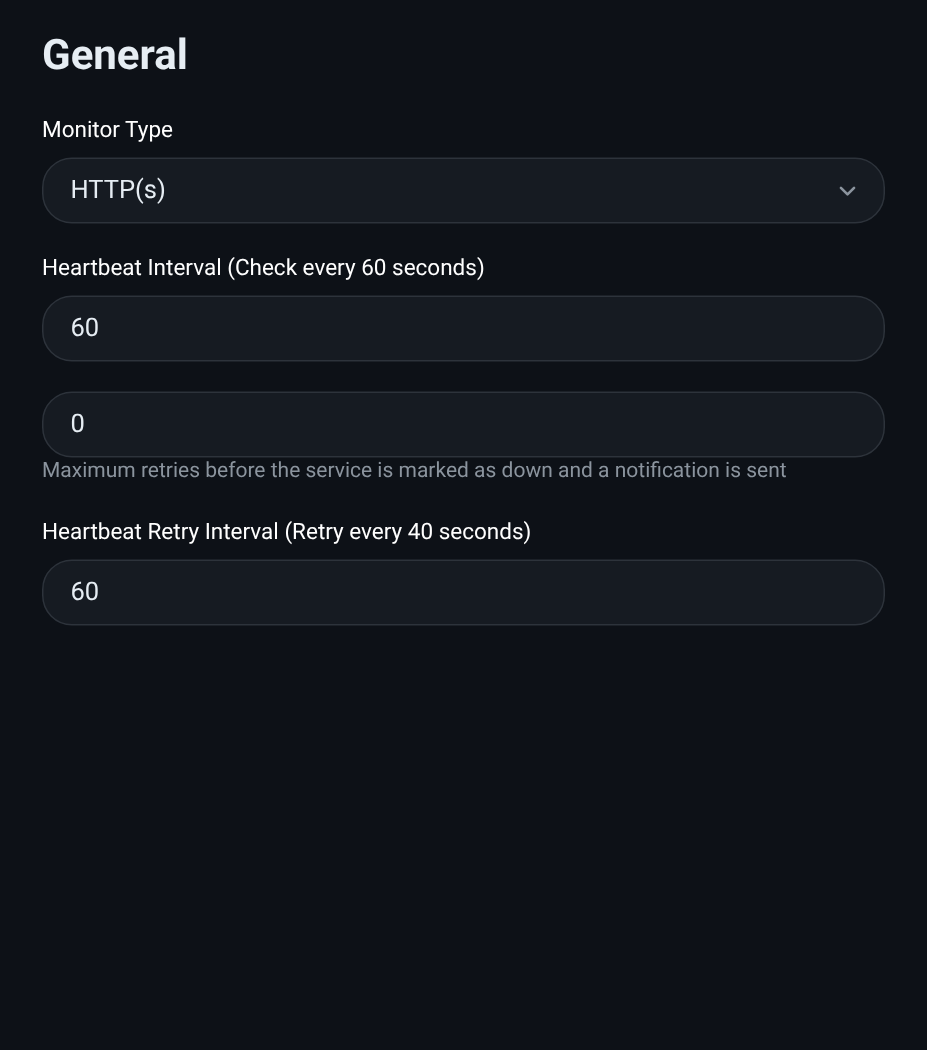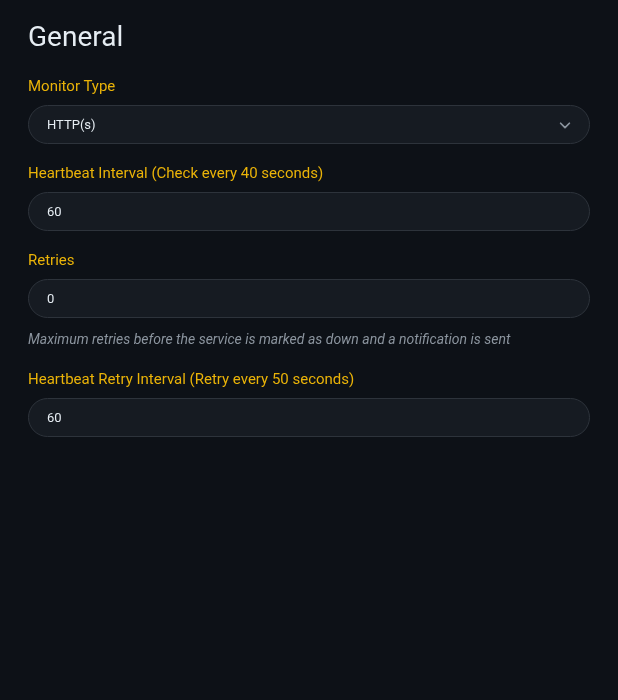--- a/index.html
+++ b/index.html
@@ -11,41 +11,41 @@
       background-color: #0d1117;
       color: #c9d1d9;
       font-family: -apple-system, BlinkMacSystemFont, "Segoe UI", Roboto, Helvetica, Arial, sans-serif;
       width: 618px;
       height: 700px;
       padding: 20px 28px;
       overflow: hidden;
     }
     .section-title {
       font-size: 28px;
-      font-weight: 400;
+      font-weight: 700;
       color: #e6edf3;
       margin-bottom: 24px;
     }
     .form-group {
       margin-bottom: 20px;
     }
     .form-label {
       display: block;
       font-size: 15px;
-      color: #eab308;
+      color: #ffffff;
       margin-bottom: 10px;
       font-weight: 400;
     }
     .form-control {
       width: 100%;
       background-color: #161b22;
       border: 1px solid #2d333b;
       border-radius: 20px;
       padding: 11px 18px;
-      font-size: 13px;
+      font-size: 17px;
       color: #e6edf3;
       outline: none;
       font-family: inherit;
     }
     .select-wrapper {
       position: relative;
       width: 100%;
     }
     .select-wrapper .form-control {
       appearance: none;
@@ -62,23 +62,22 @@
       color: #8b949e;
     }
     .chevron-icon svg {
       display: block;
       width: 14px;
       height: 14px;
     }
     .help-text {
       font-size: 14px;
       color: #8b949e;
-      margin-top: 12px;
+      margin-top: 0;
       line-height: 1.4;
-      font-style: italic;
     }
   </style>
 </head>
 <body>
 
 <h2 class="section-title">General</h2>
 
 <div class="form-group">
   <label class="form-label">Monitor Type</label>
   <div class="select-wrapper">
@@ -93,26 +92,25 @@
   </div>
 </div>
 
 <div class="form-group">
 </div>
 
 <div class="form-group">
 </div>
 
 <div class="form-group">
-  <label class="form-label">Heartbeat Interval (Check every 40 seconds)</label>
+  <label class="form-label">Heartbeat Interval (Check every 60 seconds)</label>
   <input type="text" class="form-control" value="60" style="">
 </div>
 
 <div class="form-group">
-  <label class="form-label">Retries</label>
   <input type="text" class="form-control" value="0" style="">
   <div class="help-text">Maximum retries before the service is marked as down and a notification is sent</div>
 </div>
 
 <div class="form-group">
-  <label class="form-label">Heartbeat Retry Interval (Retry every 50 seconds)</label>
+  <label class="form-label">Heartbeat Retry Interval (Retry every 40 seconds)</label>
   <input type="text" class="form-control" value="60" style="">
 </div>
 
 </body></html>

